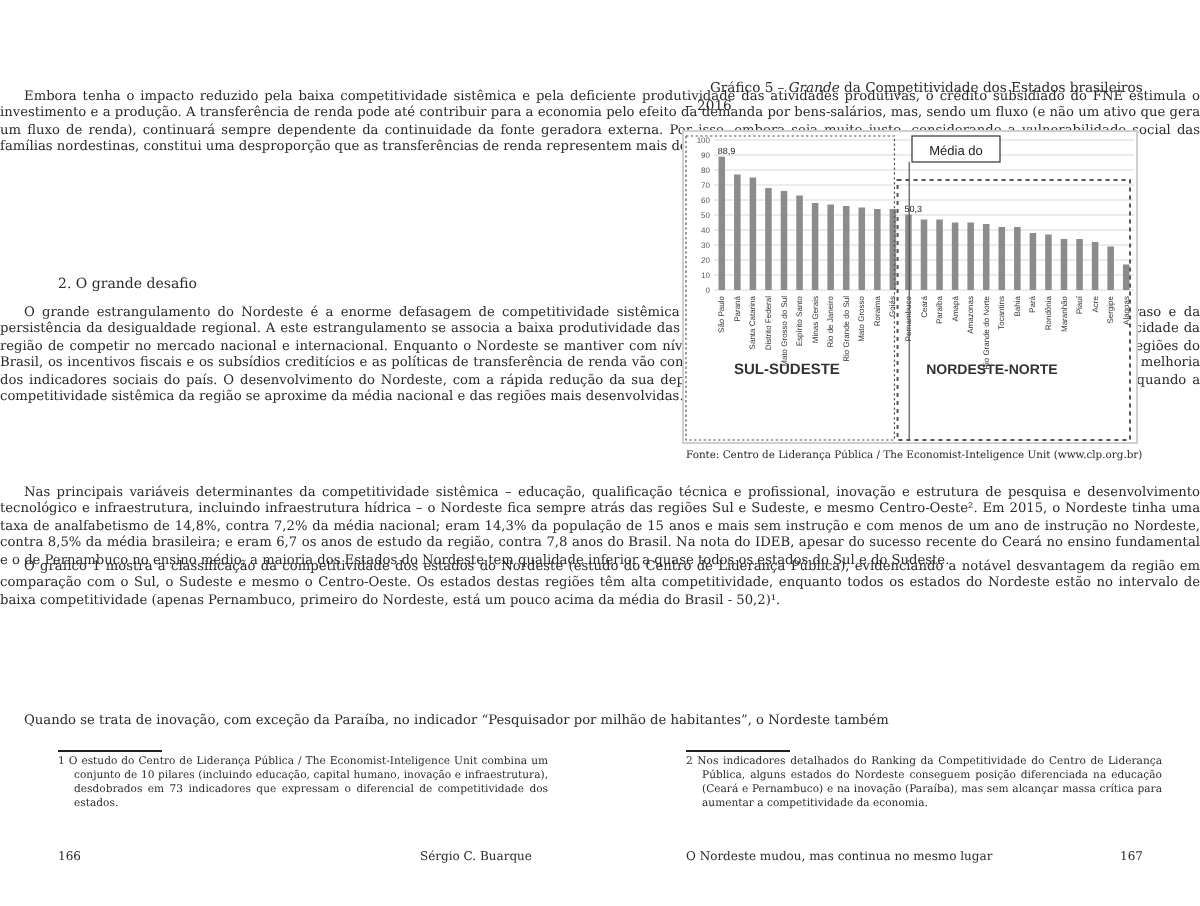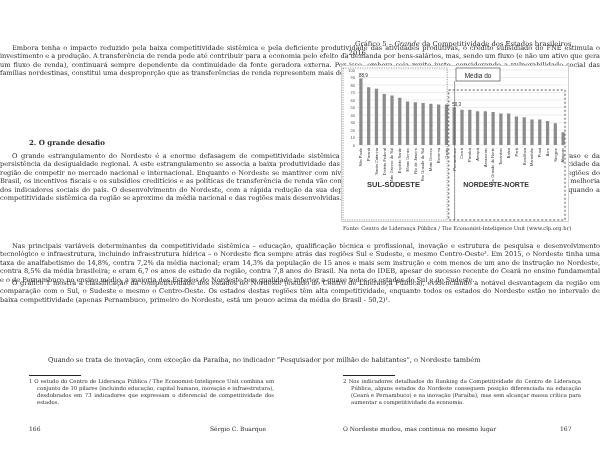--- a/index.html
+++ b/index.html
@@ -3,21 +3,21 @@
 <meta charset="utf-8">
 <style>
   html, body { margin:0; padding:0; }
   body { width:600px; height:453px; background:#ffffff; position:relative; overflow:hidden;
          font-family:"DejaVu Serif", serif; color:#2a2a2a; }
   .page { position:absolute; top:0; height:453px; }
   #left { left:0; width:300px; }
   #right { left:300px; width:300px; }
   .para { position:absolute; font-size:6.6px; line-height:8.45px; text-align:justify; margin:0; }
   .para.indent { text-indent:12px; }
-  .heading { position:absolute; left:29px; font-size:7px; font-weight:bold; margin:0; }
+  .heading { position:absolute; left:29px; font-size:7px; font-weight:normal; margin:0; }
   .fn-rule { position:absolute; height:0; border-top:0.8px solid #222; width:52px; }
   .footnote { position:absolute; font-size:5.3px; line-height:6.9px; text-align:justify; margin:0; padding-left:8px; text-indent:-8px; }
   .folio { position:absolute; font-size:6px; top:425px; }
   .caption { position:absolute; font-size:6.8px; line-height:9px; margin:0; }
   .source { position:absolute; font-size:5.2px; line-height:8px; margin:0; }
   #chart { position:absolute; left:341px; top:65px; width:228px; height:157px; }
   svg text { font-family:"Liberation Sans", sans-serif; }
 </style>
 </head>
 <body>
@@ -130,17 +130,17 @@
   <rect id="box-ne" fill="none" stroke="#555" stroke-width="1" stroke-dasharray="2,2" x="107.77777777777779" y="25" width="116.22222222222221" height="130"></rect>
   <line id="media-line" stroke="#555" stroke-width="0.6" x1="113.61111111111111" x2="113.61111111111111" y1="16" y2="155"></line>
   <rect x="115" y="3" width="44" height="13" fill="#fff" stroke="#333" stroke-width="0.6"></rect>
   <text x="137" y="12.5" font-size="6.5" text-anchor="middle" fill="#222">Média do</text>
   <text x="26" y="122" font-size="7.5" font-weight="bold" fill="#333">SUL-SUDESTE</text>
   <text x="155" y="122" font-size="7" font-weight="bold" fill="#333" text-anchor="middle">NORDESTE-NORTE</text>
 </svg>
 
 <p class="source" style="left:343px; top:224px; width:232px;">Fonte: Centro de Liderança Pública / The Economist-Inteligence Unit (www.clp.org.br)</p>
 <p class="para indent" style="top:242px;">Nas principais variáveis determinantes da competitividade sistêmica – educação, qualificação técnica e profissional, inovação e estrutura de pesquisa e desenvolvimento tecnológico e infraestrutura, incluindo infraestrutura hídrica – o Nordeste fica sempre atrás das regiões Sul e Sudeste, e mesmo Centro-Oeste². Em 2015, o Nordeste tinha uma taxa de analfabetismo de 14,8%, contra 7,2% da média nacional; eram 14,3% da população de 15 anos e mais sem instrução e com menos de um ano de instrução no Nordeste, contra 8,5% da média brasileira; e eram 6,7 os anos de estudo da região, contra 7,8 anos do Brasil. Na nota do IDEB, apesar do sucesso recente do Ceará no ensino fundamental e o de Pernambuco no ensino médio, a maioria dos Estados do Nordeste tem qualidade inferior a quase todos os estados do Sul e do Sudeste.</p>
-<p class="para indent" style="top:356px;margin-left:36px;">Quando se trata de inovação, com exceção da Paraíba, no indicador “Pesquisador por milhão de habitantes”, o Nordeste também</p>
+<p class="para indent" style="top:356px;">Quando se trata de inovação, com exceção da Paraíba, no indicador “Pesquisador por milhão de habitantes”, o Nordeste também</p>
 <div class="fn-rule" style="left:343px; top:375px;"></div>
 <p class="footnote" style="left:343px; width:230px; top:378px;">2 Nos indicadores detalhados do Ranking da Competitividade do Centro de Liderança Pública, alguns estados do Nordeste conseguem posição diferenciada na educação (Ceará e Pernambuco) e na inovação (Paraíba), mas sem alcançar massa crítica para aumentar a competitividade da economia.</p>
 <span class="folio" style="left:343px;">O Nordeste mudou, mas continua no mesmo lugar</span>
 <span class="folio" style="left:560px;">167</span>
 
 </body></html>

